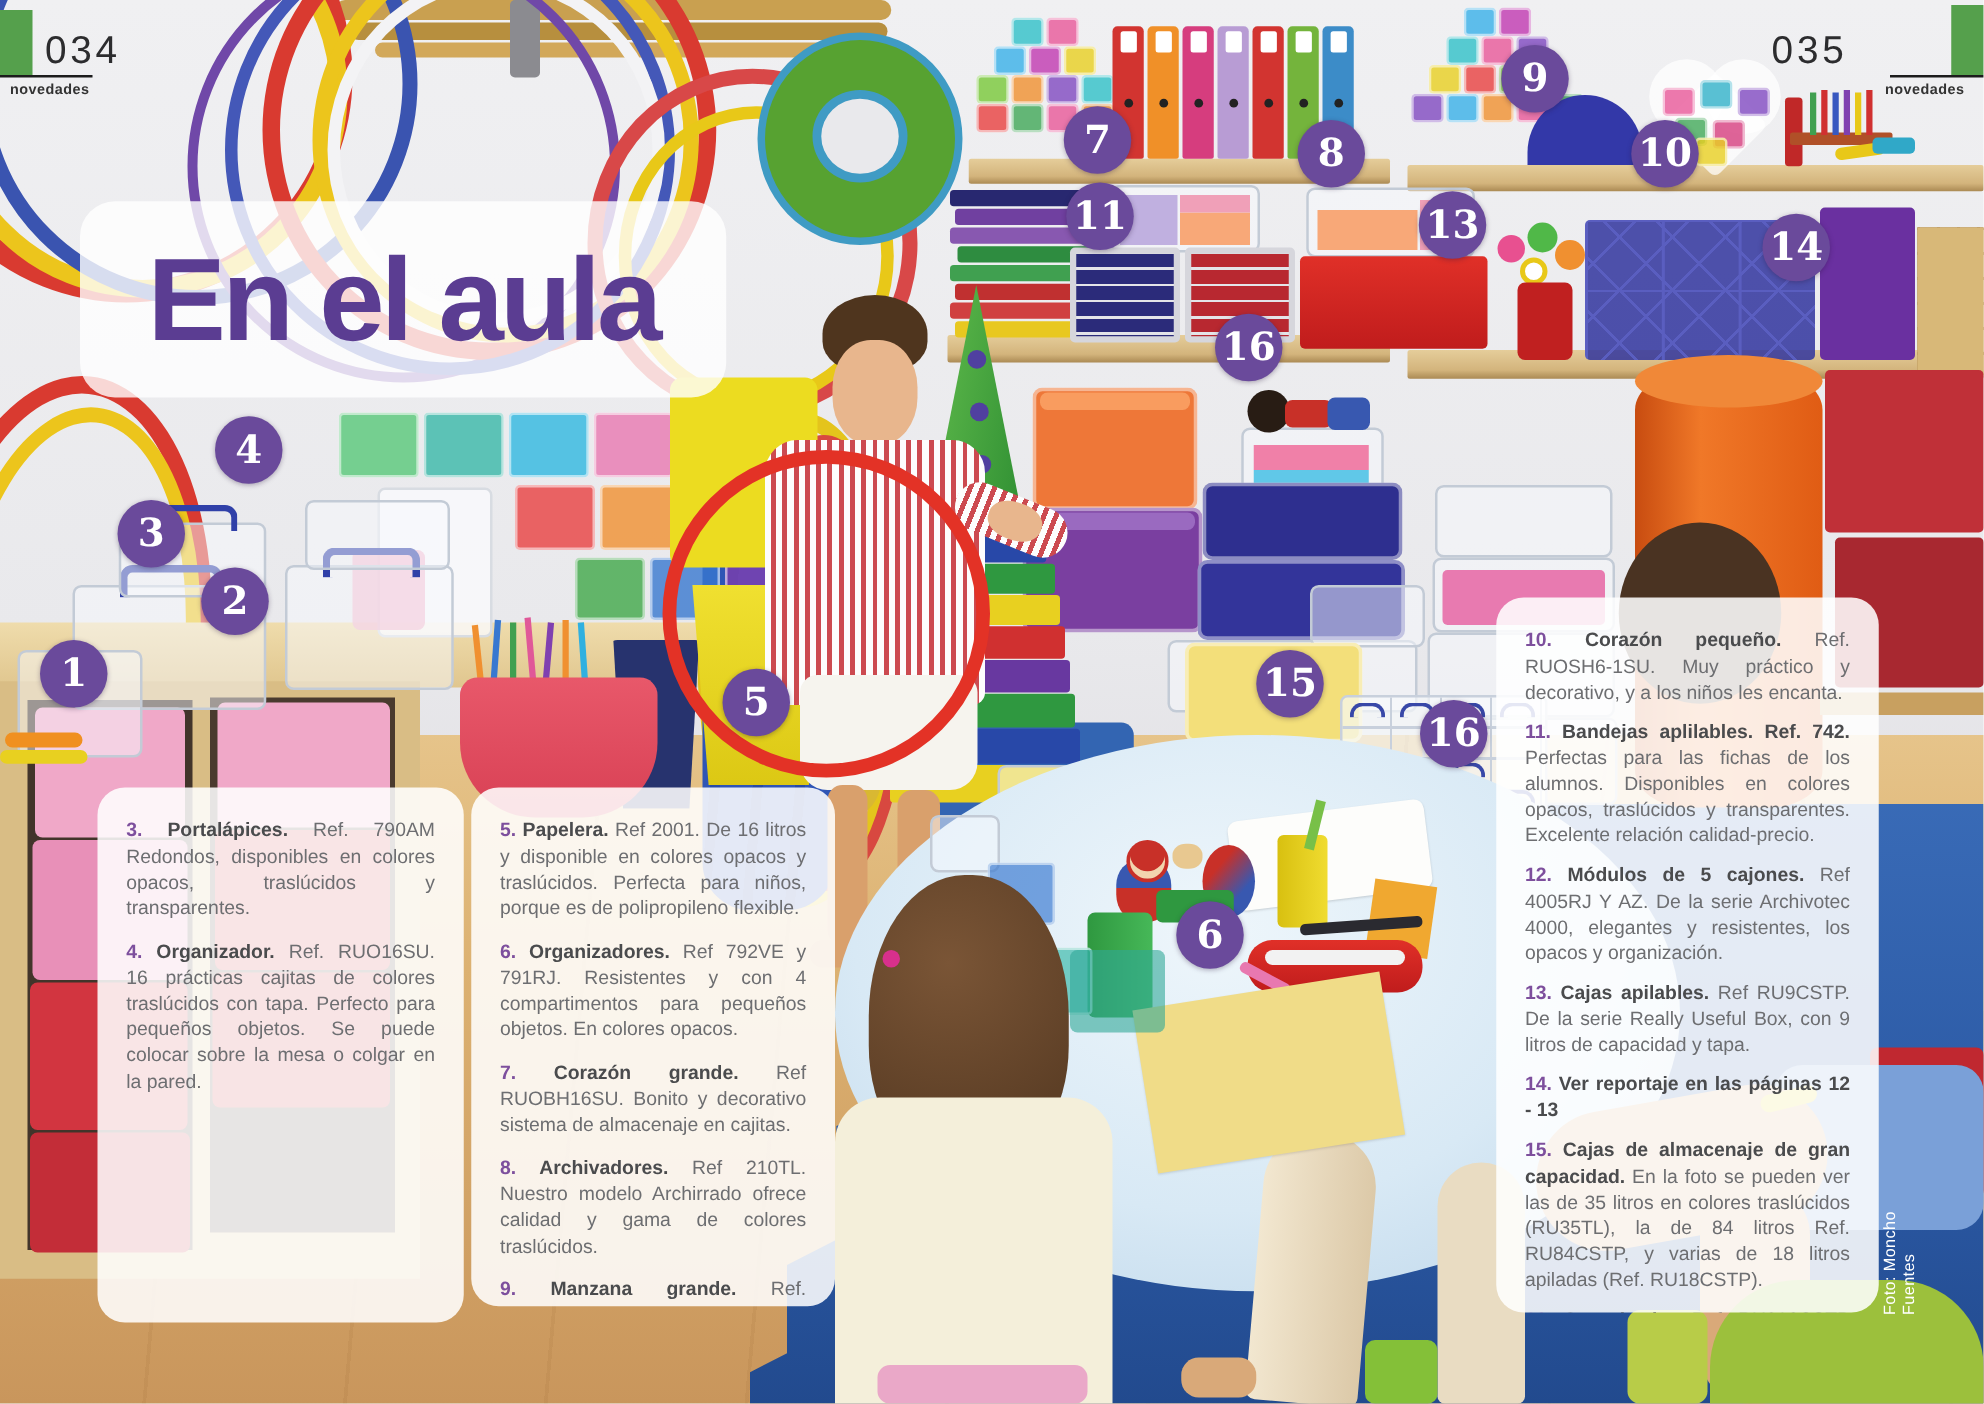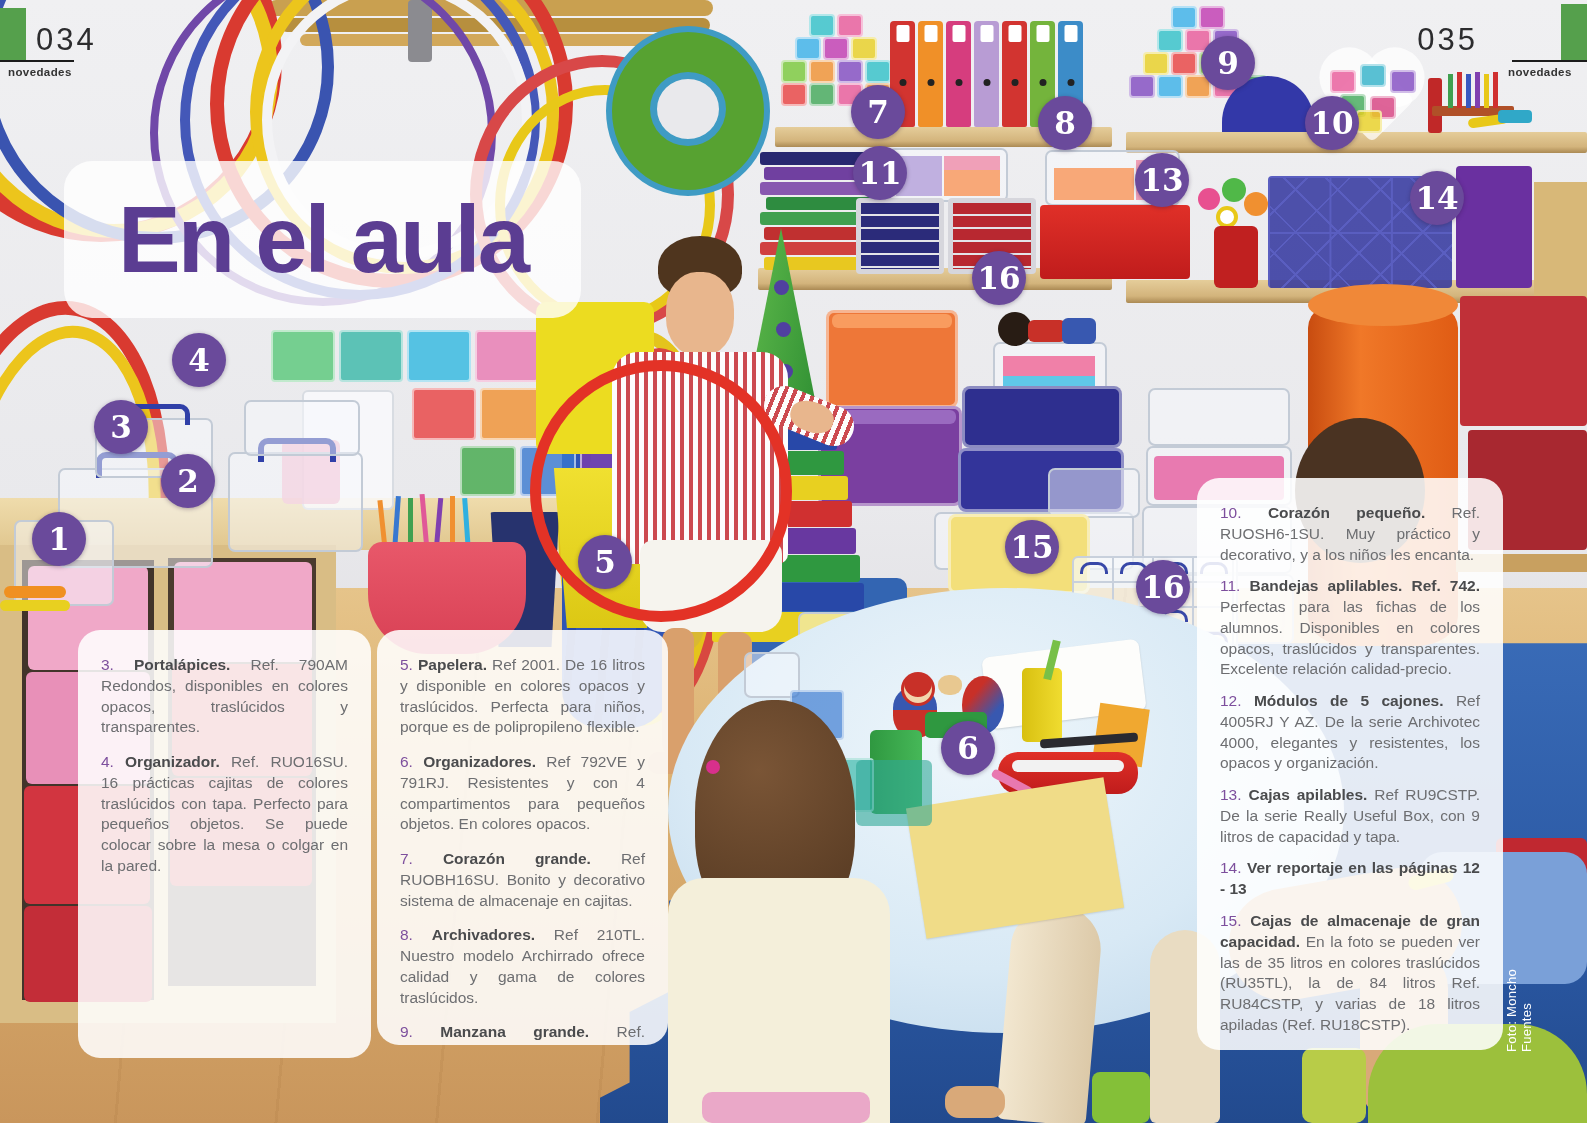--- a/index.html
+++ b/index.html
@@ -23,21 +23,21 @@
   
   .badge{position:absolute;width:54px;height:54px;border-radius:50%;background:#6a4a9b;color:#fff;
     display:flex;align-items:center;justify-content:center;font:bold 31px "DejaVu Serif",serif;
     transform:translate(-50%,-50%);z-index:40;box-shadow:0 1px 4px rgba(40,20,60,.35)}
   
   .panel{position:absolute;background:rgba(255,255,255,.87);border-radius:22px;padding:25px 23px;
     box-sizing:border-box;z-index:30;font-size:15.5px;line-height:1.34;color:#6d6e71;
     text-align:justify;overflow:hidden}
   .item{margin:0 0 14px}
   #panel-right .item{margin:0 0 11px}
-  .num{color:#7d4f9d;font-weight:normal}
+  .num{color:#7d4f9d;font-weight:bold}
   .ttl{color:#4a4b4d;font-weight:bold}
   .bodytext{color:#6d6e71}
   
   .titlebox{left:64px;top:161px;width:517px;height:157px;background:rgba(255,255,255,.8);
     border-radius:28px;z-index:25;display:flex;align-items:center;justify-content:center}
   .titlebox span{color:#5b3d92;font-size:94px;font-weight:bold;letter-spacing:-3px}
   .folio-num{font-size:31px;color:#2c2c2e;letter-spacing:3px}
   .folio-sec{font-size:11.5px;font-weight:bold;color:#333;letter-spacing:.4px}
   .folio-rule{height:2px;background:#1c1c1c}
   .greenblock{background:#55a04c}

